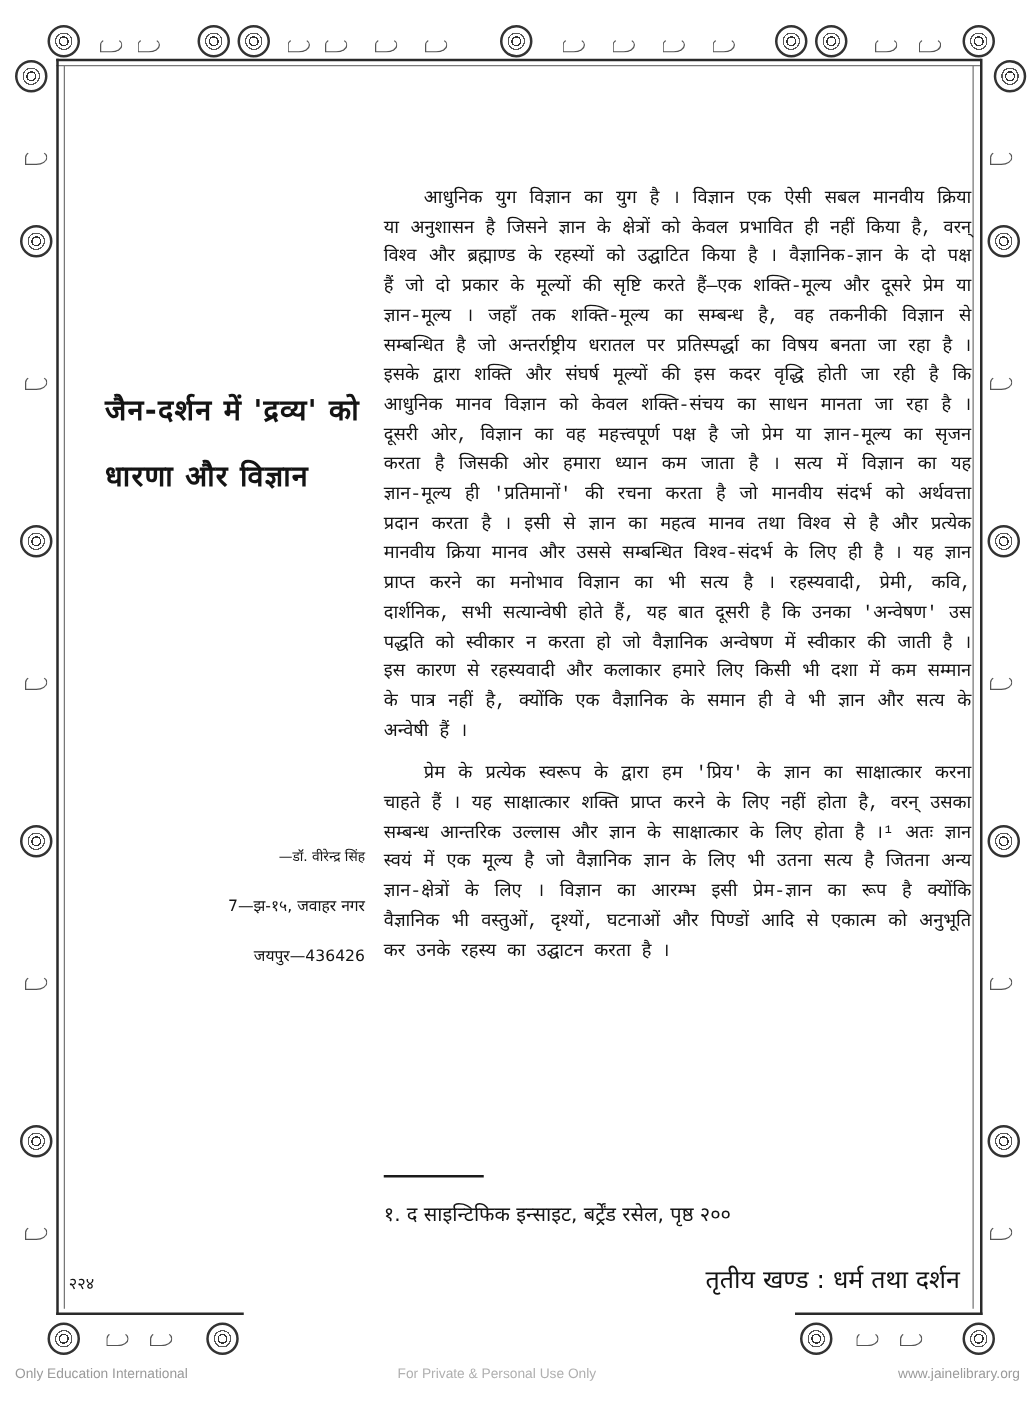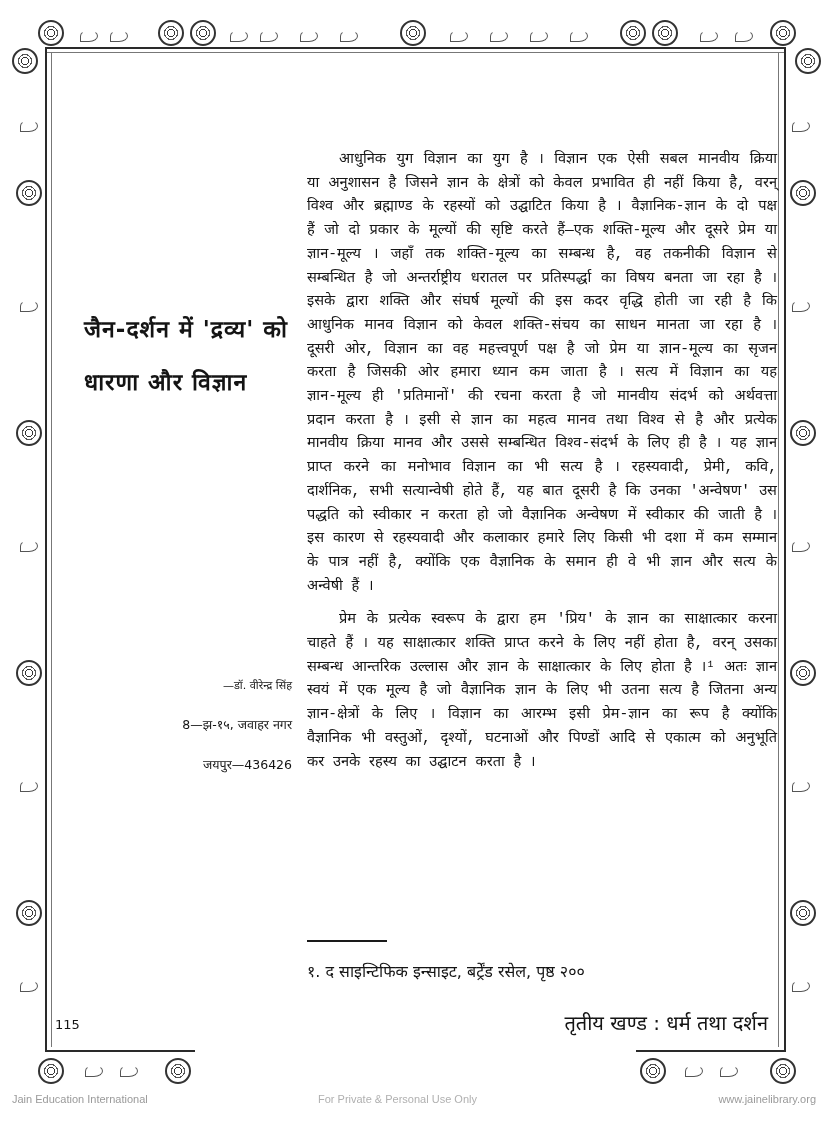--- a/index.html
+++ b/index.html
@@ -110,30 +110,30 @@
     <div class="scroll" style="left:792px;top:980px;"></div>
 
     <div class="scroll" style="left:85px;top:1065px;"></div>
     <div class="scroll" style="left:120px;top:1065px;"></div>
     <div class="scroll" style="left:685px;top:1065px;"></div>
     <div class="scroll" style="left:720px;top:1065px;"></div>
   </div>
 
   <div class="side-title">जैन-दर्शन में 'द्रव्य' को धारणा और विज्ञान</div>
   <div class="author">—डॉ. वीरेन्द्र सिंह</div>
-  <div class="addr1">8—झ-१५, जवाहर नगर</div>
+  <div class="addr1">7—झ-१५, जवाहर नगर</div>
   <div class="addr2">जयपुर—436426</div>
 
   <div class="body-text">
     <p>आधुनिक युग विज्ञान का युग है । विज्ञान एक ऐसी सबल मानवीय क्रिया या अनुशासन है जिसने ज्ञान के क्षेत्रों को केवल प्रभावित ही नहीं किया है, वरन् विश्व और ब्रह्माण्ड के रहस्यों को उद्घाटित किया है । वैज्ञानिक-ज्ञान के दो पक्ष हैं जो दो प्रकार के मूल्यों की सृष्टि करते हैं—एक शक्ति-मूल्य और दूसरे प्रेम या ज्ञान-मूल्य । जहाँ तक शक्ति-मूल्य का सम्बन्ध है, वह तकनीकी विज्ञान से सम्बन्धित है जो अन्तर्राष्ट्रीय धरातल पर प्रतिस्पर्द्धा का विषय बनता जा रहा है । इसके द्वारा शक्ति और संघर्ष मूल्यों की इस कदर वृद्धि होती जा रही है कि आधुनिक मानव विज्ञान को केवल शक्ति-संचय का साधन मानता जा रहा है । दूसरी ओर, विज्ञान का वह महत्त्वपूर्ण पक्ष है जो प्रेम या ज्ञान-मूल्य का सृजन करता है जिसकी ओर हमारा ध्यान कम जाता है । सत्य में विज्ञान का यह ज्ञान-मूल्य ही 'प्रतिमानों' की रचना करता है जो मानवीय संदर्भ को अर्थवत्ता प्रदान करता है । इसी से ज्ञान का महत्व मानव तथा विश्व से है और प्रत्येक मानवीय क्रिया मानव और उससे सम्बन्धित विश्व-संदर्भ के लिए ही है । यह ज्ञान प्राप्त करने का मनोभाव विज्ञान का भी सत्य है । रहस्यवादी, प्रेमी, कवि, दार्शनिक, सभी सत्यान्वेषी होते हैं, यह बात दूसरी है कि उनका 'अन्वेषण' उस पद्धति को स्वीकार न करता हो जो वैज्ञानिक अन्वेषण में स्वीकार की जाती है । इस कारण से रहस्यवादी और कलाकार हमारे लिए किसी भी दशा में कम सम्मान के पात्र नहीं है, क्योंकि एक वैज्ञानिक के समान ही वे भी ज्ञान और सत्य के अन्वेषी हैं ।</p>
     <p>प्रेम के प्रत्येक स्वरूप के द्वारा हम 'प्रिय' के ज्ञान का साक्षात्कार करना चाहते हैं । यह साक्षात्कार शक्ति प्राप्त करने के लिए नहीं होता है, वरन् उसका सम्बन्ध आन्तरिक उल्लास और ज्ञान के साक्षात्कार के लिए होता है ।¹ अतः ज्ञान स्वयं में एक मूल्य है जो वैज्ञानिक ज्ञान के लिए भी उतना सत्य है जितना अन्य ज्ञान-क्षेत्रों के लिए । विज्ञान का आरम्भ इसी प्रेम-ज्ञान का रूप है क्योंकि वैज्ञानिक भी वस्तुओं, दृश्यों, घटनाओं और पिण्डों आदि से एकात्म को अनुभूति कर उनके रहस्य का उद्घाटन करता है ।</p>
   </div>
 
   <div class="fn-rule"></div>
   <div class="footnote">१. द साइन्टिफिक इन्साइट, बर्ट्रेंड रसेल, पृष्ठ २००</div>
 
-  <div class="page-no">115</div>
+  <div class="page-no">२२४</div>
   <div class="section">तृतीय खण्ड : धर्म तथा दर्शन</div>
 
-  <div class="wm-left">Jain Education International</div>
+  <div class="wm-left">Only Education International</div>
   <div class="wm-mid">For Private &amp; Personal Use Only</div>
   <div class="wm-right">www.jainelibrary.org</div>
 </div>
 
 </body></html>

